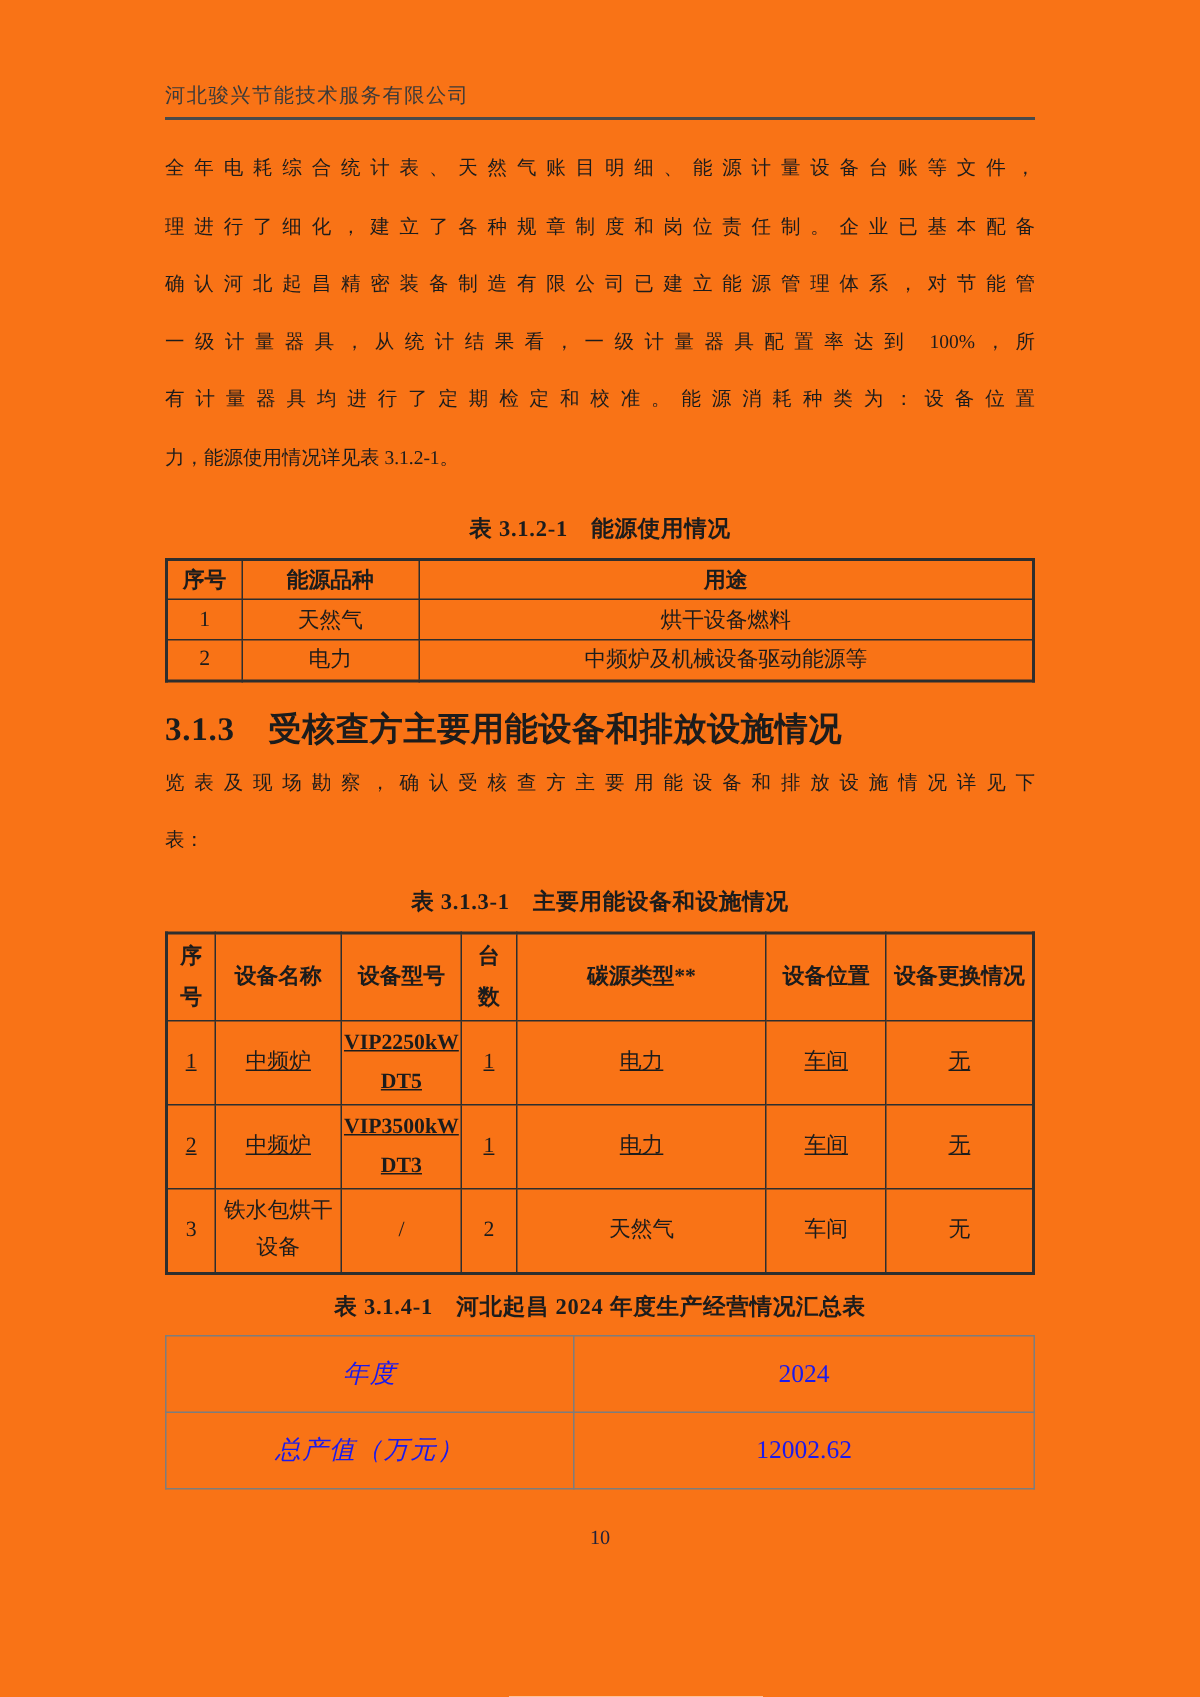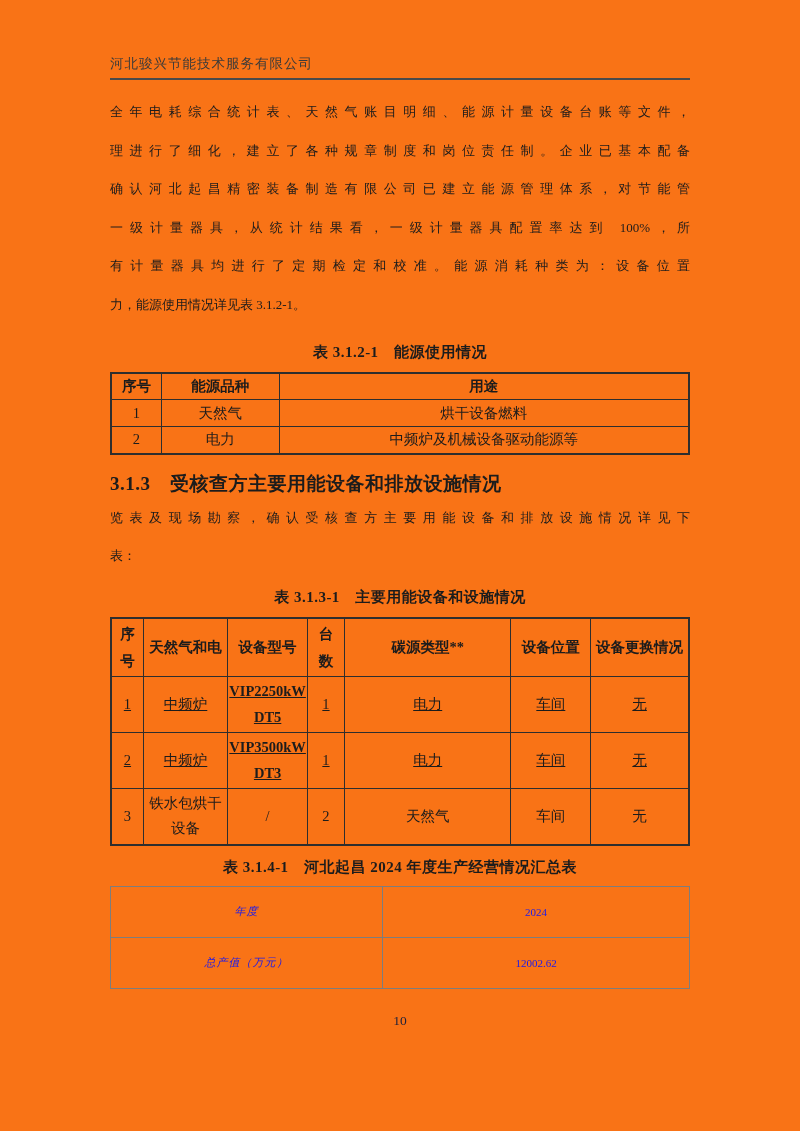--- a/index.html
+++ b/index.html
@@ -39,21 +39,21 @@
   .table-caption {
     margin-top: 18px;
     text-align: center;
     font-weight: bold;
     font-size: 15px;
     letter-spacing: .5px;
   }
   .section-heading {
     margin-top: 16px;
     font-weight: bold;
-    font-size: 19px;
+    font-size: 22px;
     letter-spacing: .5px;
   }
 
   
   table { border-collapse: collapse; width: 100%; table-layout: fixed; }
   .bw-table { margin-top: 10px; border: 2px solid #2e2e2e; }
   .bw-table th, .bw-table td {
     border: 1px solid #2e2e2e;
     text-align: center;
     vertical-align: middle;
@@ -70,21 +70,21 @@
   .narrow-head { display: inline-block; max-width: 1.3em; word-break: break-all; }
   .model-cell { white-space: pre-line; font-weight: bold; font-size: 14px; }
 
   
   .blue-table { margin-top: 9px; border: 1.5px solid #555555; }
   .blue-table td {
     border: 1px solid #7d7d7d;
     text-align: center;
     vertical-align: middle;
     height: 51px;
-    font-size: 11px;
+    font-size: 17px;
   }
   .blue-label { color: #1a1aee; font-style: italic; letter-spacing: 1px; }
   .blue-value { color: #1a1aee; }
   .blue-table col.c1 { width: 47%; }
   .blue-table col.c2 { width: 53%; }
 
   #table-energy-use col.c1 { width: 8.7%; }
   #table-energy-use col.c2 { width: 20.4%; }
   #table-energy-use col.c3 { width: 70.9%; }
 
@@ -161,21 +161,21 @@
         <col class="c2">
         <col class="c3">
         <col class="c4">
         <col class="c5">
         <col class="c6">
         <col class="c7">
       </colgroup>
     <tbody>
         <tr>
       <th><span class="narrow-head">序号</span></th>
-      <th>天然气和电</th>
+      <th>设备名称</th>
       <th>设备型号</th>
       <th><span class="narrow-head">台数</span></th>
       <th>碳源类型**</th>
       <th>设备位置</th>
       <th>设备更换情况</th>
     </tr>
     <tr class="r1">
       <td>1</td>
       <td>中频炉</td>
       <td class="model-cell">VIP2250kW

